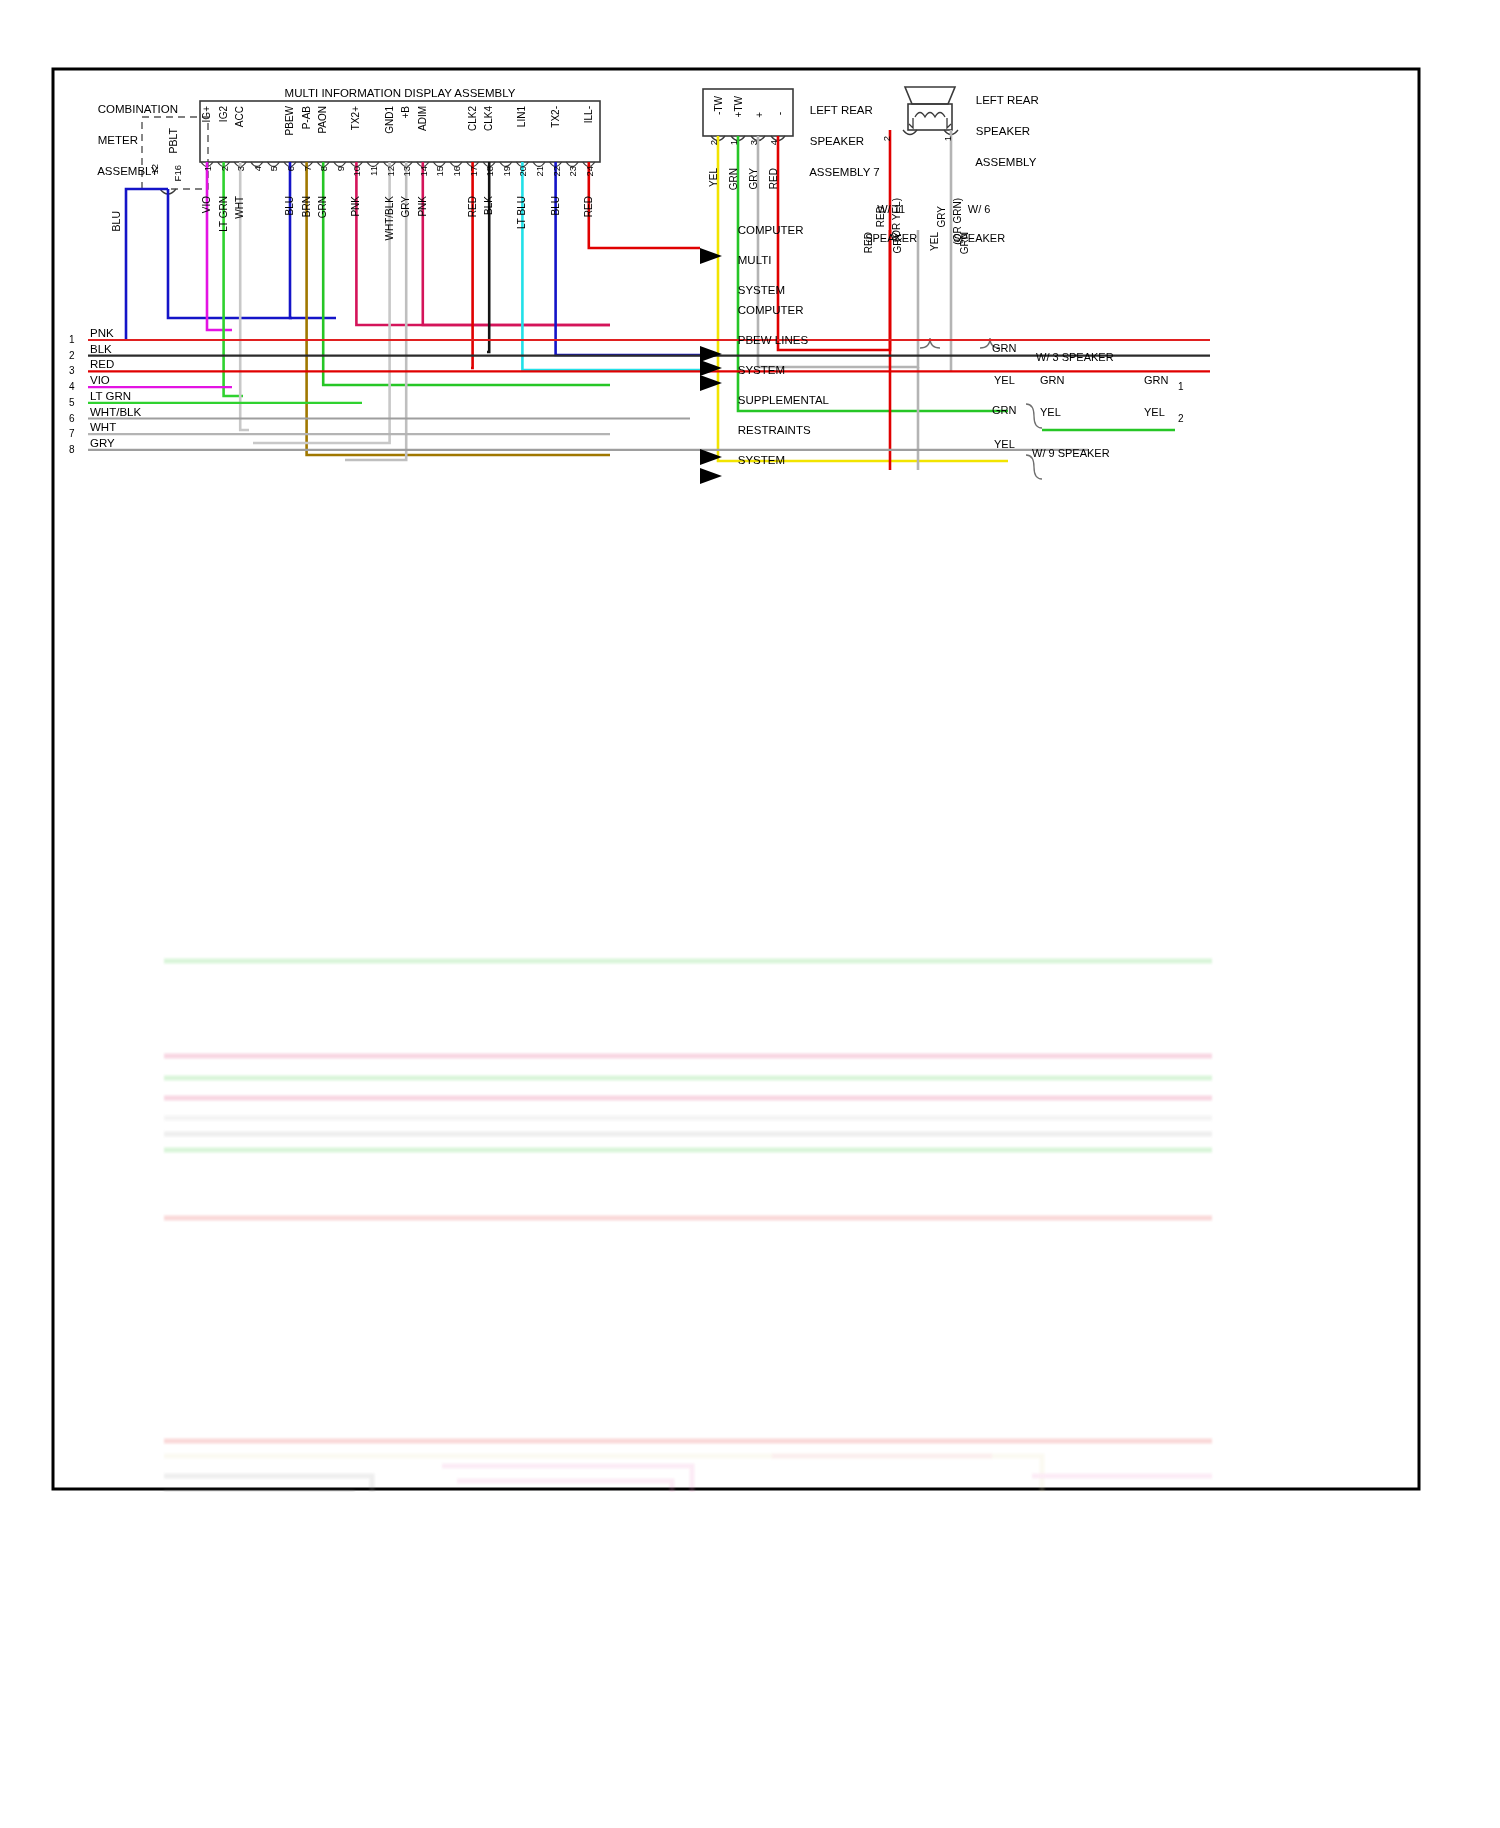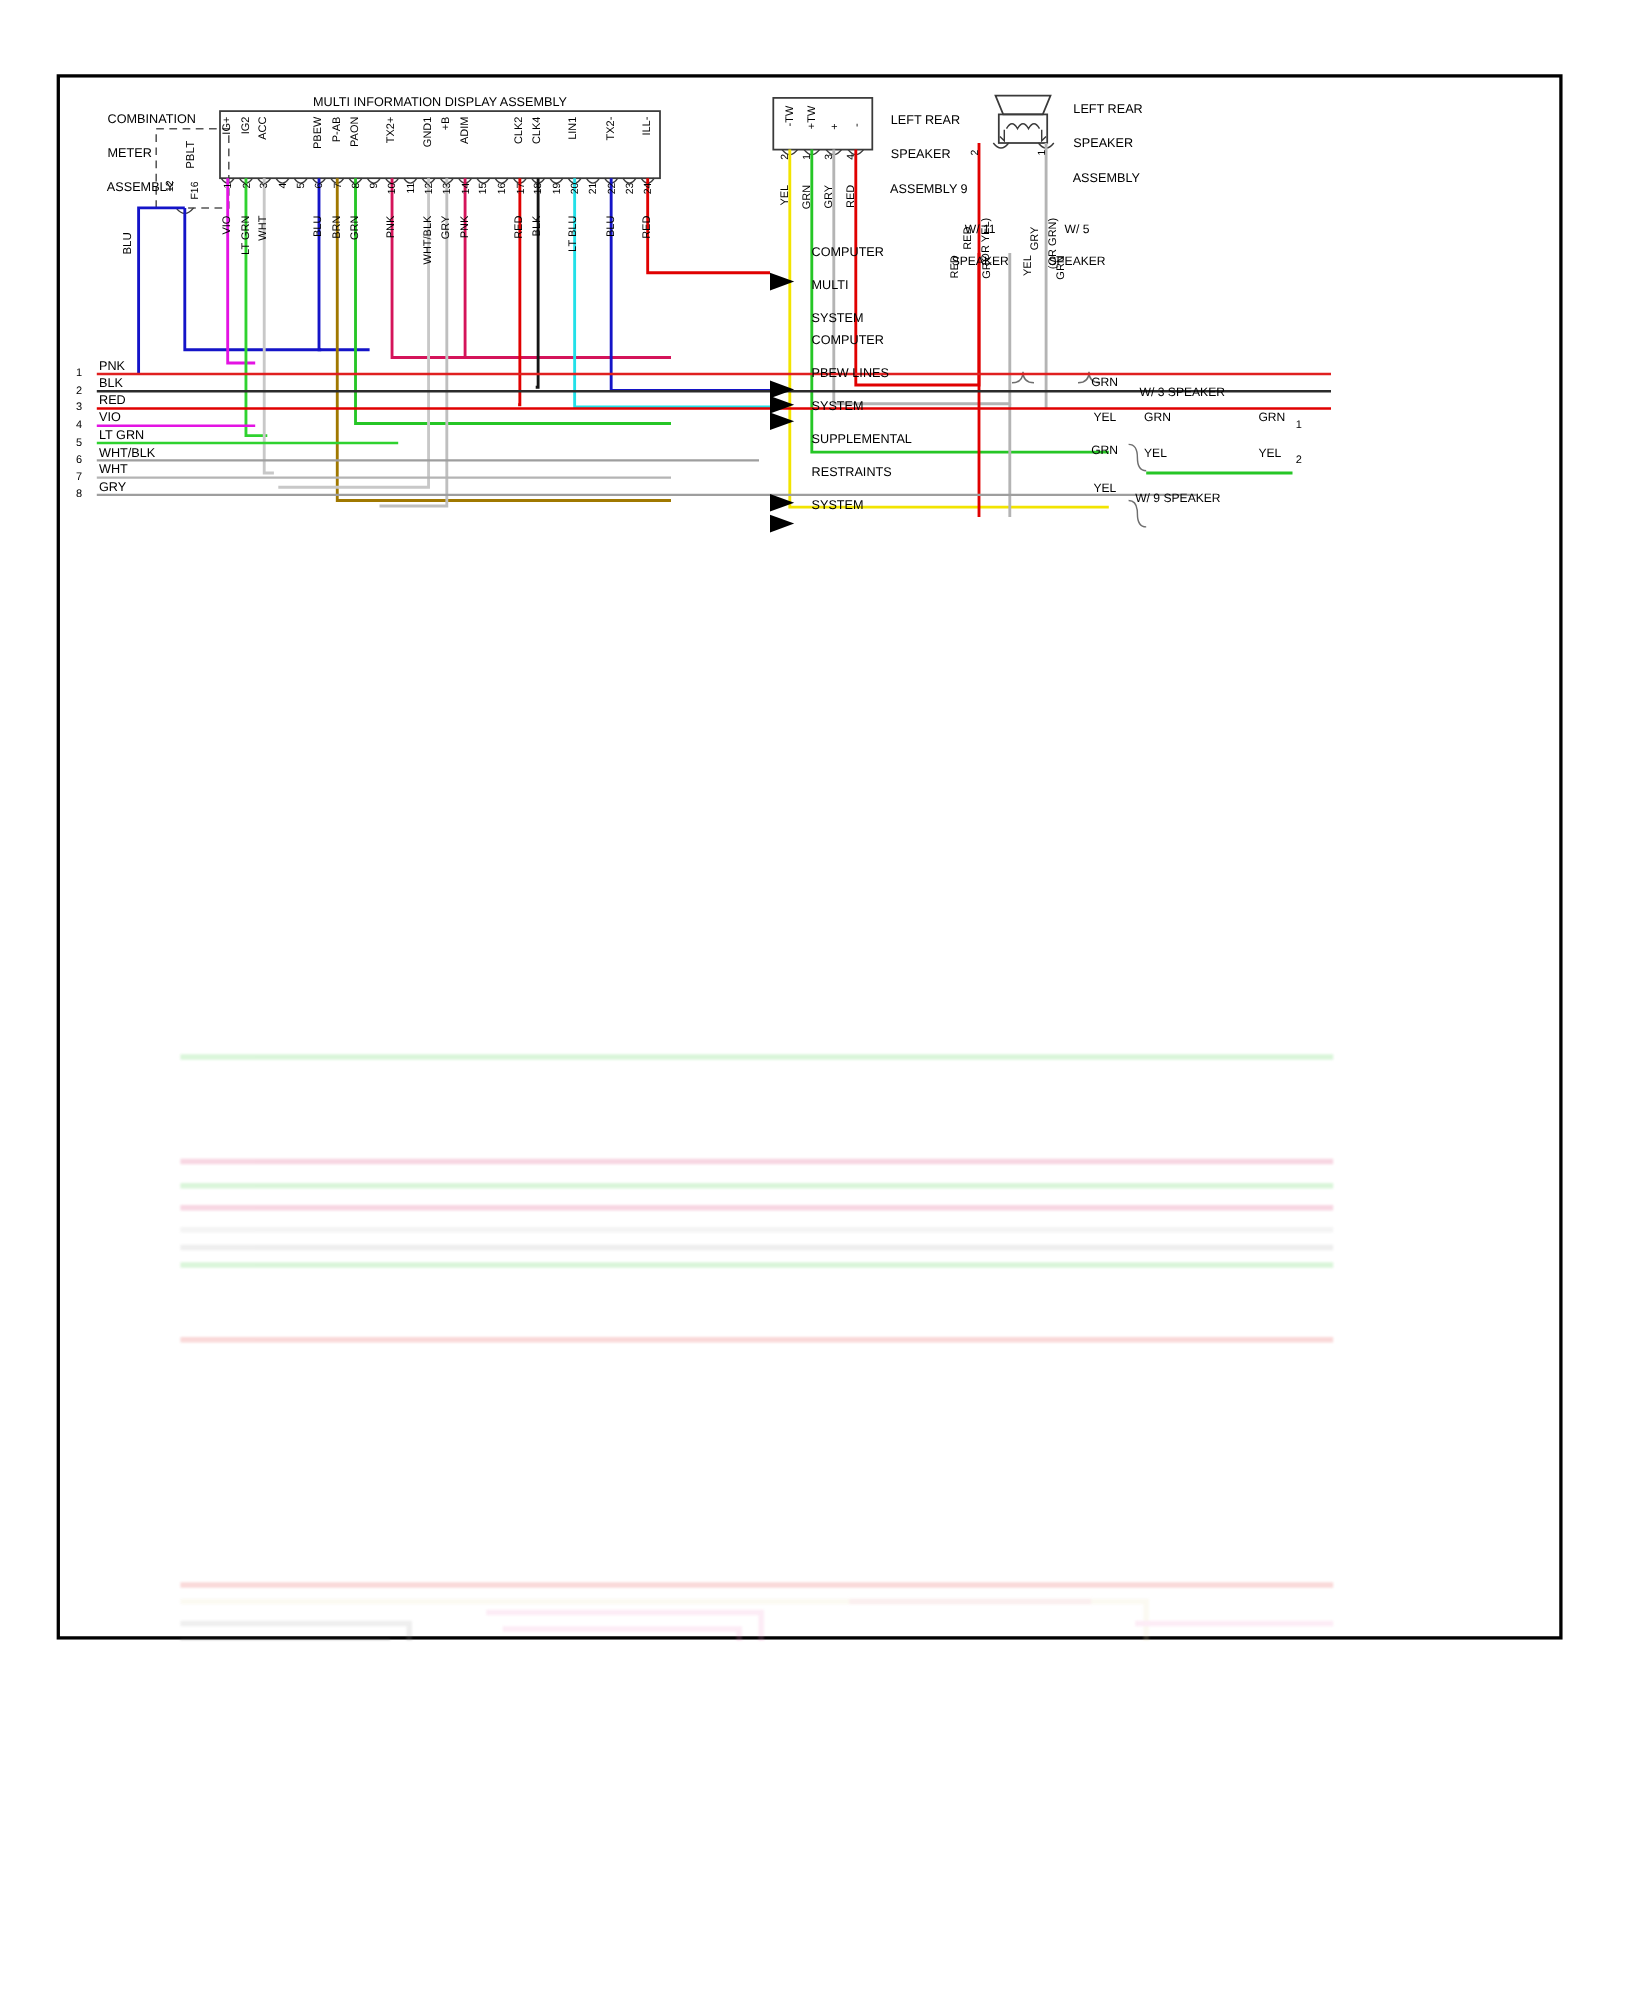--- a/index.html
+++ b/index.html
@@ -292,21 +292,21 @@
   </div>
   <div class="lbl" style="left:725px;top:378px;line-height:1.3;">
     <span>SUPPLEMENTAL</span><br>
     <span>RESTRAINTS</span><br>
     <span>SYSTEM</span>
   </div>
 
   <div class="lbl" style="left:797px;top:88px;line-height:1.34;">
     <span>LEFT REAR</span><br>
     <span>SPEAKER</span><br>
-    <span>ASSEMBLY 9</span>
+    <span>ASSEMBLY 7</span>
   </div>
 
   <div class="lbl vert" style="left:713px;top:96px;font-size:10px;">-TW</div>
   <div class="lbl vert" style="left:733px;top:96px;font-size:10px;">+TW</div>
   <div class="lbl vert" style="left:754px;top:112px;font-size:10px;">+</div>
   <div class="lbl vert" style="left:774px;top:112px;font-size:10px;">-</div>
 
   <div class="lbl vert" style="left:708px;top:140px;font-size:9.5px;">2</div>
   <div class="lbl vert" style="left:728px;top:140px;font-size:9.5px;">1</div>
   <div class="lbl vert" style="left:748px;top:140px;font-size:9.5px;">3</div>
@@ -327,21 +327,21 @@
   <div class="lbl vert" style="left:875px;top:206px;font-size:10px;">RED</div>
   <div class="lbl vert" style="left:891px;top:198px;font-size:10px;">(OR YEL)</div>
   <div class="lbl vert" style="left:936px;top:206px;font-size:10px;">GRY</div>
   <div class="lbl vert" style="left:952px;top:198px;font-size:10px;">(OR GRN)</div>
 
   <div class="lbl" style="left:852px;top:188px;width:66px;text-align:center;line-height:1.3;font-size:11px;">
     <span>W/ 11</span><br>
     <span>SPEAKER</span>
   </div>
   <div class="lbl" style="left:940px;top:188px;width:66px;text-align:center;line-height:1.3;font-size:11px;">
-    <span>W/ 5</span><br>
+    <span>W/ 6</span><br>
     <span>SPEAKER</span>
   </div>
 
   <div class="lbl vert" style="left:863px;top:232px;font-size:10px;">RED</div>
   <div class="lbl vert" style="left:892px;top:232px;font-size:10px;">GRY</div>
   <div class="lbl vert" style="left:929px;top:232px;font-size:10px;">YEL</div>
   <div class="lbl vert" style="left:959px;top:232px;font-size:10px;">GRN</div>
 
   <div class="lbl" style="left:992px;top:341px;font-size:11px;">GRN</div>
   <div class="lbl" style="left:1036px;top:350px;font-size:11px;">W/ 3 SPEAKER</div>

